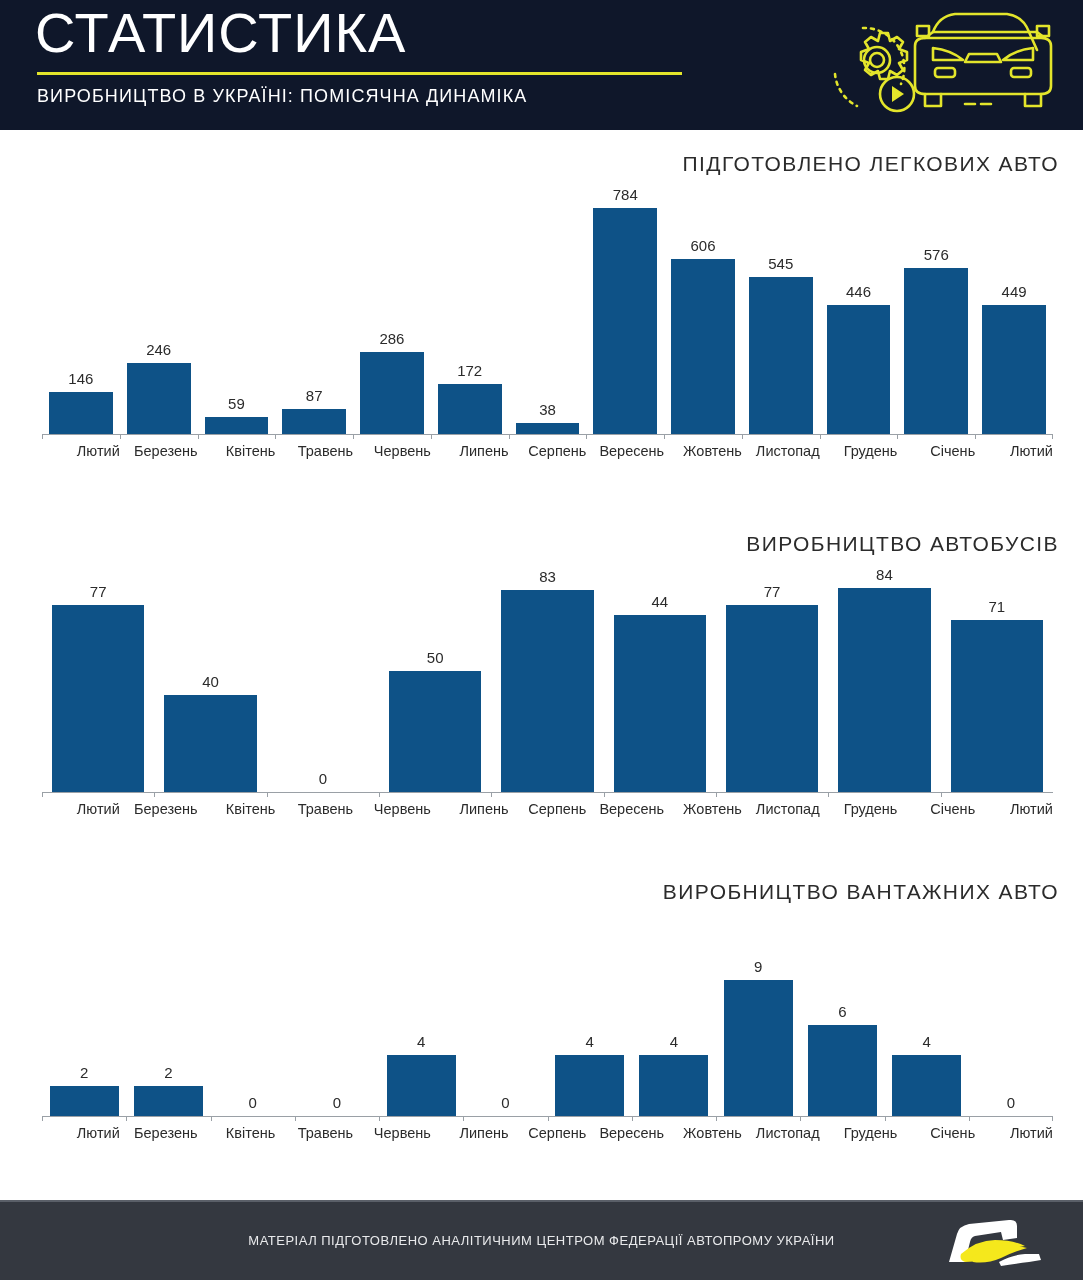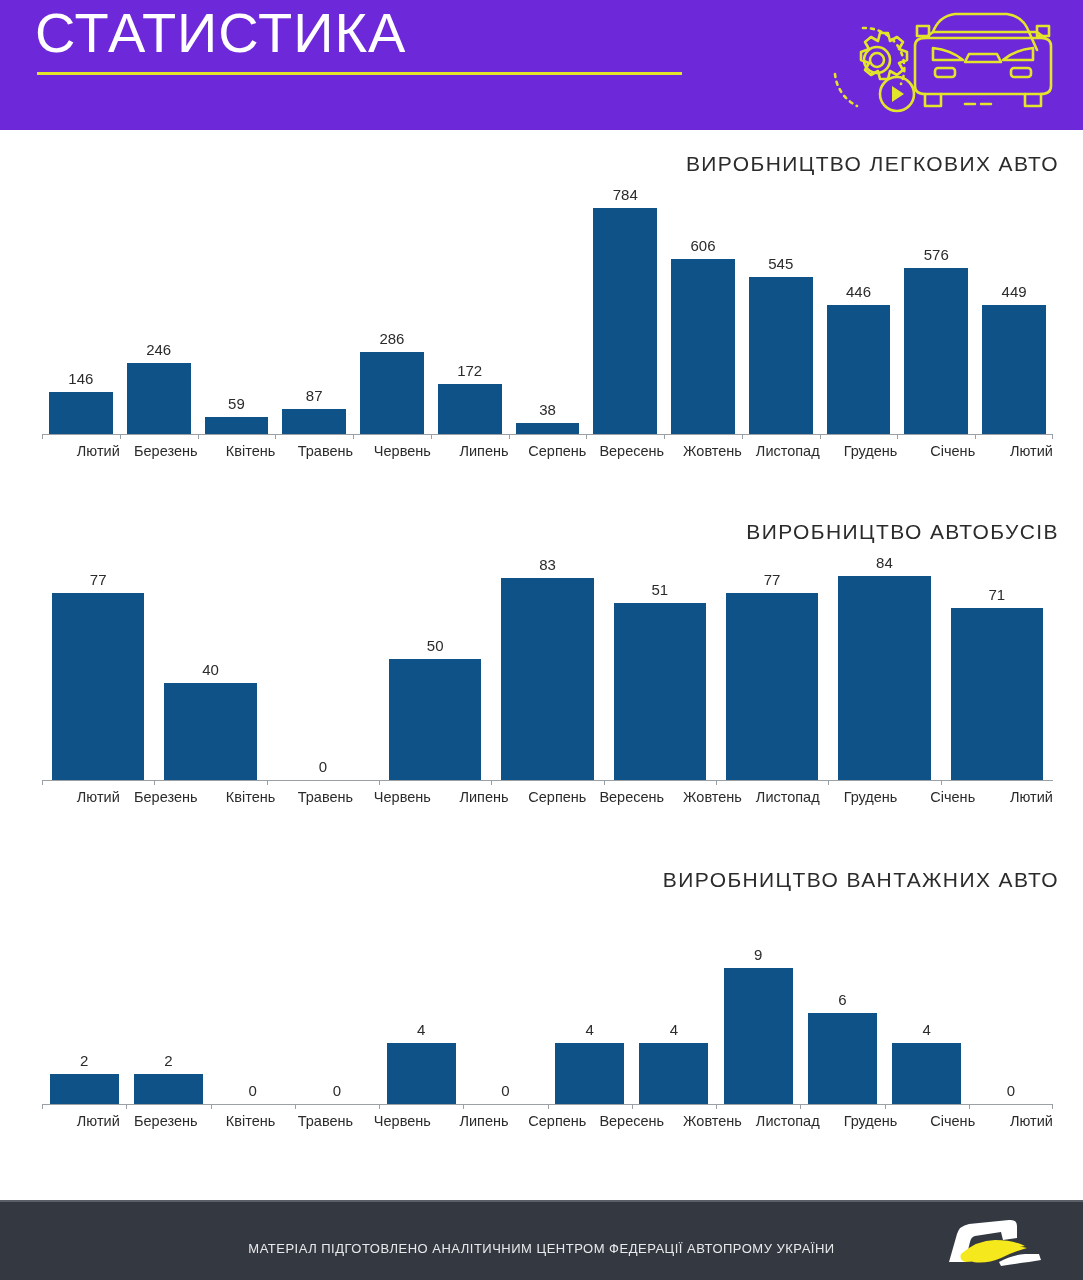--- a/index.html
+++ b/index.html
@@ -10,21 +10,21 @@
     background: #ffffff;
     font-family: "Liberation Sans", sans-serif;
     overflow: hidden;
   }
 
   
   .header {
     position: relative;
     width: 1083px;
     height: 130px;
-    background: #6d28d9;
+    background: #0f172a;
     overflow: hidden;
   }
   .header-title {
     position: absolute;
     left: 35px;
     top: 4px;
     font-size: 56px;
     font-weight: 400;
     letter-spacing: 1px;
     color: #ffffff;
@@ -154,36 +154,36 @@
     position: absolute;
     left: 0;
     right: 0;
     top: 31px;
     text-align: center;
     font-size: 13px;
     letter-spacing: 0.5px;
     color: #e9eaec;
     font-family: "Liberation Sans", sans-serif;
     white-space: nowrap;
-    margin-top: 8px;
   }
   .footer-logo {
     position: absolute;
     right: 30px;
     top: 10px;
     width: 110px;
     height: 62px;
   }
 </style>
 </head>
 <body>
 
 <div class="header">
   <div class="header-title">СТАТИСТИКА</div>
   <div class="header-rule"></div>
+  <div class="header-subtitle">ВИРОБНИЦТВО В УКРАЇНІ: ПОМІСЯЧНА ДИНАМІКА</div>
 
   <div class="header-icons">
     <svg viewBox="0 0 240 120" width="240" height="120" fill="none" stroke="#e3e52b" stroke-width="2.6" stroke-linecap="round" stroke-linejoin="round">
 
       <g>
         <path d="M42 24 A40 40 0 0 1 80 80" stroke-dasharray="3 5"></path>
         <path d="M14 70 A40 40 0 0 0 36 102" stroke-dasharray="3 5"></path>
         <path d="M44 38 l6 -5 l7 4 l2 -8 l8 0 l2 8 l7 -4 l6 5 l-4 7 l8 3 l0 8 l-8 3 l4 7 l-6 5 l-7 -4 l-2 8 l-8 0 l-2 -8 l-7 4 l-6 -5 l4 -7 l-8 -3 l0 -8 l8 -3 z"></path>
         <circle cx="56" cy="56" r="13"></circle>
         <circle cx="56" cy="56" r="7"></circle>
@@ -204,21 +204,21 @@
         <rect x="190" y="64" width="20" height="9" rx="3"></rect>
         <path d="M104 90 l0 12 l16 0 l0 -12"></path>
         <path d="M204 90 l0 12 l16 0 l0 -12"></path>
         <path d="M144 100 l26 0" stroke-dasharray="10 6"></path>
       </g>
     </svg>
   </div>
 </div>
 
 <div class="chart-block" style="height:320px; margin-top:22px;">
-  <div class="chart-title">ВИРОБНИЦТВО ЛЕГКОВИХ АВТО</div>
+  <div class="chart-title">ПІДГОТОВЛЕНО ЛЕГКОВИХ АВТО</div>
   <div class="plot" id="plot0" style="top:32px; height:250px;">
       <div class="col">
         <div class="tick"></div>
         <div class="val">146</div>
         <div class="bar" style="background: rgb(14, 82, 135); height: 42.0867px;"></div>
       </div>
       <div class="col">
         <div class="tick"></div>
         <div class="val">246</div>
         <div class="bar" style="background: rgb(14, 82, 135); height: 70.9133px;"></div>
@@ -291,21 +291,21 @@
       <div class="lab">Серпень</div>
       <div class="lab">Вересень</div>
       <div class="lab">Жовтень</div>
       <div class="lab">Листопад</div>
       <div class="lab">Грудень</div>
       <div class="lab">Січень</div>
       <div class="lab">Лютий</div>
     </div>
 </div>
 
-<div class="chart-block" style="height:320px; margin-top:48px;">
+<div class="chart-block" style="height:320px; margin-top:60px;">
   <div class="chart-title">ВИРОБНИЦТВО АВТОБУСІВ</div>
   <div class="plot" id="plot1" style="top:32px; height:228px;">
       <div class="col">
         <div class="tick"></div>
         <div class="val">77</div>
         <div class="bar" style="background: rgb(14, 82, 135); height: 187px;"></div>
       </div>
       <div class="col">
         <div class="tick"></div>
         <div class="val">40</div>
@@ -321,21 +321,21 @@
         <div class="val">50</div>
         <div class="bar" style="background: rgb(14, 82, 135); height: 121.429px;"></div>
       </div>
       <div class="col">
         <div class="tick"></div>
         <div class="val">83</div>
         <div class="bar" style="background: rgb(14, 82, 135); height: 201.571px;"></div>
       </div>
       <div class="col">
         <div class="tick"></div>
-        <div class="val">51</div>
+        <div class="val">44</div>
         <div class="bar" style="background: rgb(14, 82, 135); height: 177.286px;"></div>
       </div>
       <div class="col">
         <div class="tick"></div>
         <div class="val">77</div>
         <div class="bar" style="background: rgb(14, 82, 135); height: 187px;"></div>
       </div>
       <div class="col">
         <div class="tick"></div>
         <div class="val">84</div>

